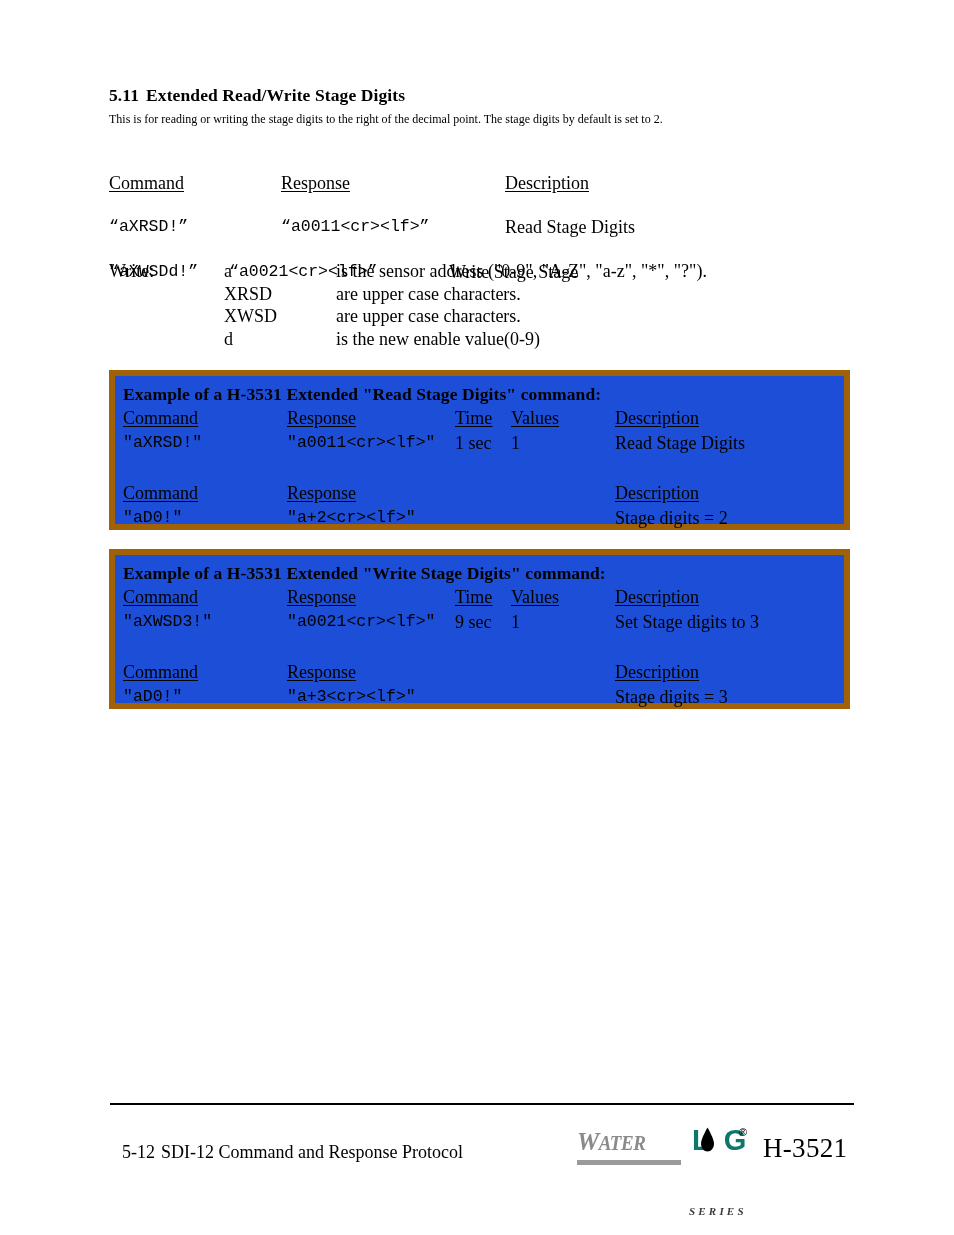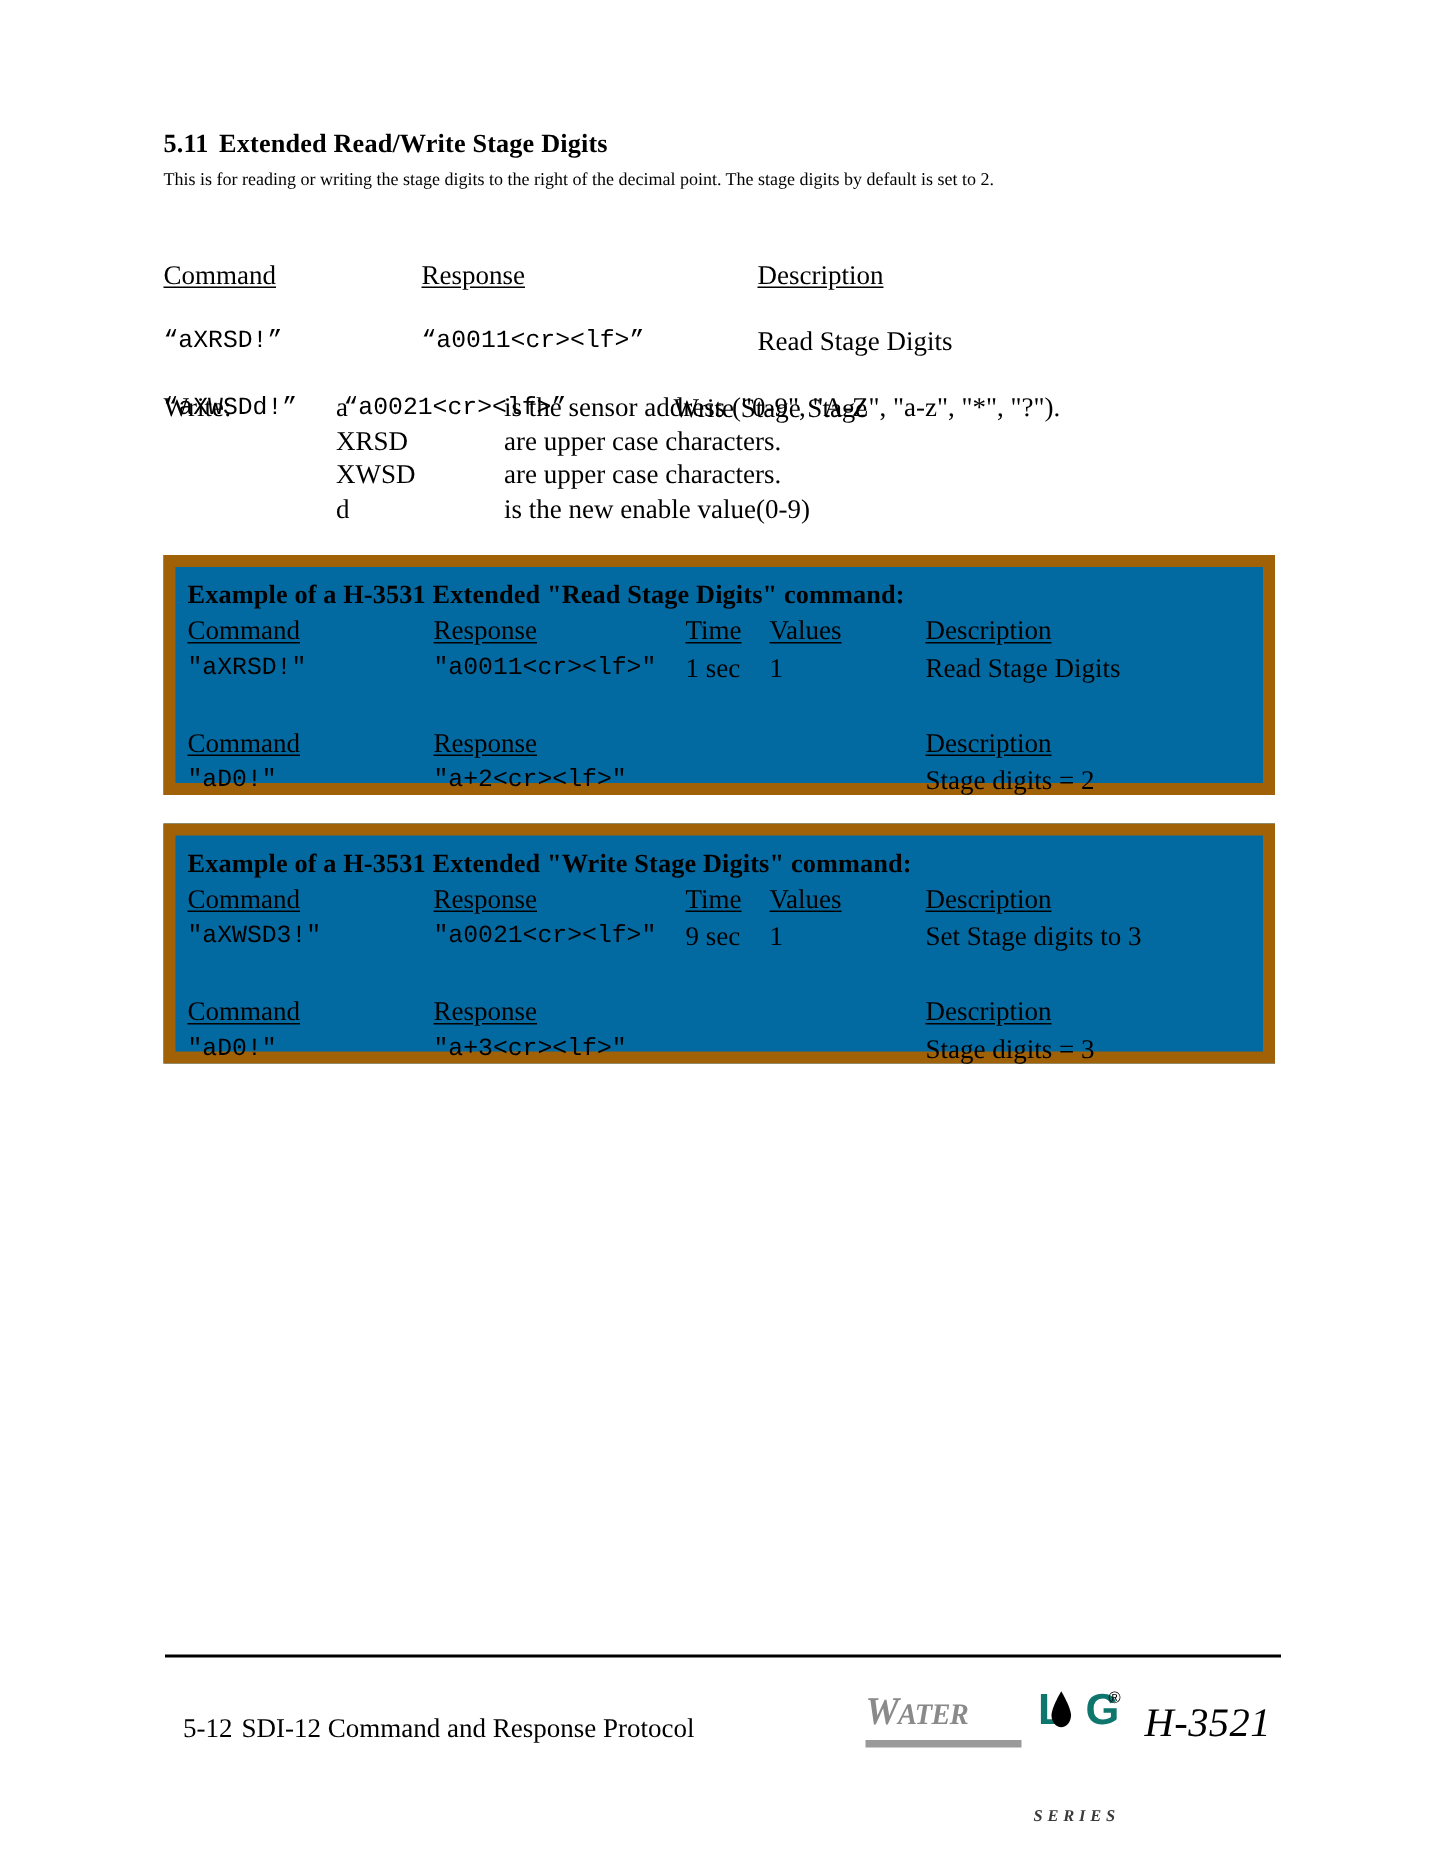--- a/index.html
+++ b/index.html
@@ -83,23 +83,23 @@
   }
   .where .c-label { position: absolute; left: 0px; top: 0; white-space: nowrap; }
   .where .c-term  { position: absolute; left: 115px; top: 0; white-space: nowrap; }
   .where .c-desc  { position: absolute; left: 227px; top: 0; white-space: nowrap; }
 
   
   .exbox {
     position: absolute;
     left: 109px;
     width: 741px;
-    border: 8px solid #a16207;
+    border: 6px solid #a16207;
     box-sizing: border-box;
-    background: #0369a1;
+    background: #1d4ed8;
   }
   #exbox-read  { top: 370px; height: 160px; }
   #exbox-write { top: 549px; height: 160px; }
 
   .ex-title {
     position: absolute;
     left: 8px;
     top: 8px;
     font-size: 17.5px;
     font-weight: bold;
@@ -148,21 +148,20 @@
   }
   .footer-left .pg { margin-right: 6px; }
 
   .footer-model {
     position: absolute;
     left: 763px;
     top: 1133px;
     font-size: 27px;
     white-space: nowrap;
     letter-spacing: 0.3px;
-    font-style: italic;
   }
 
   
   .logo {
     position: absolute;
     left: 577px;
     top: 1126px;
     width: 178px;
     height: 50px;
   }

